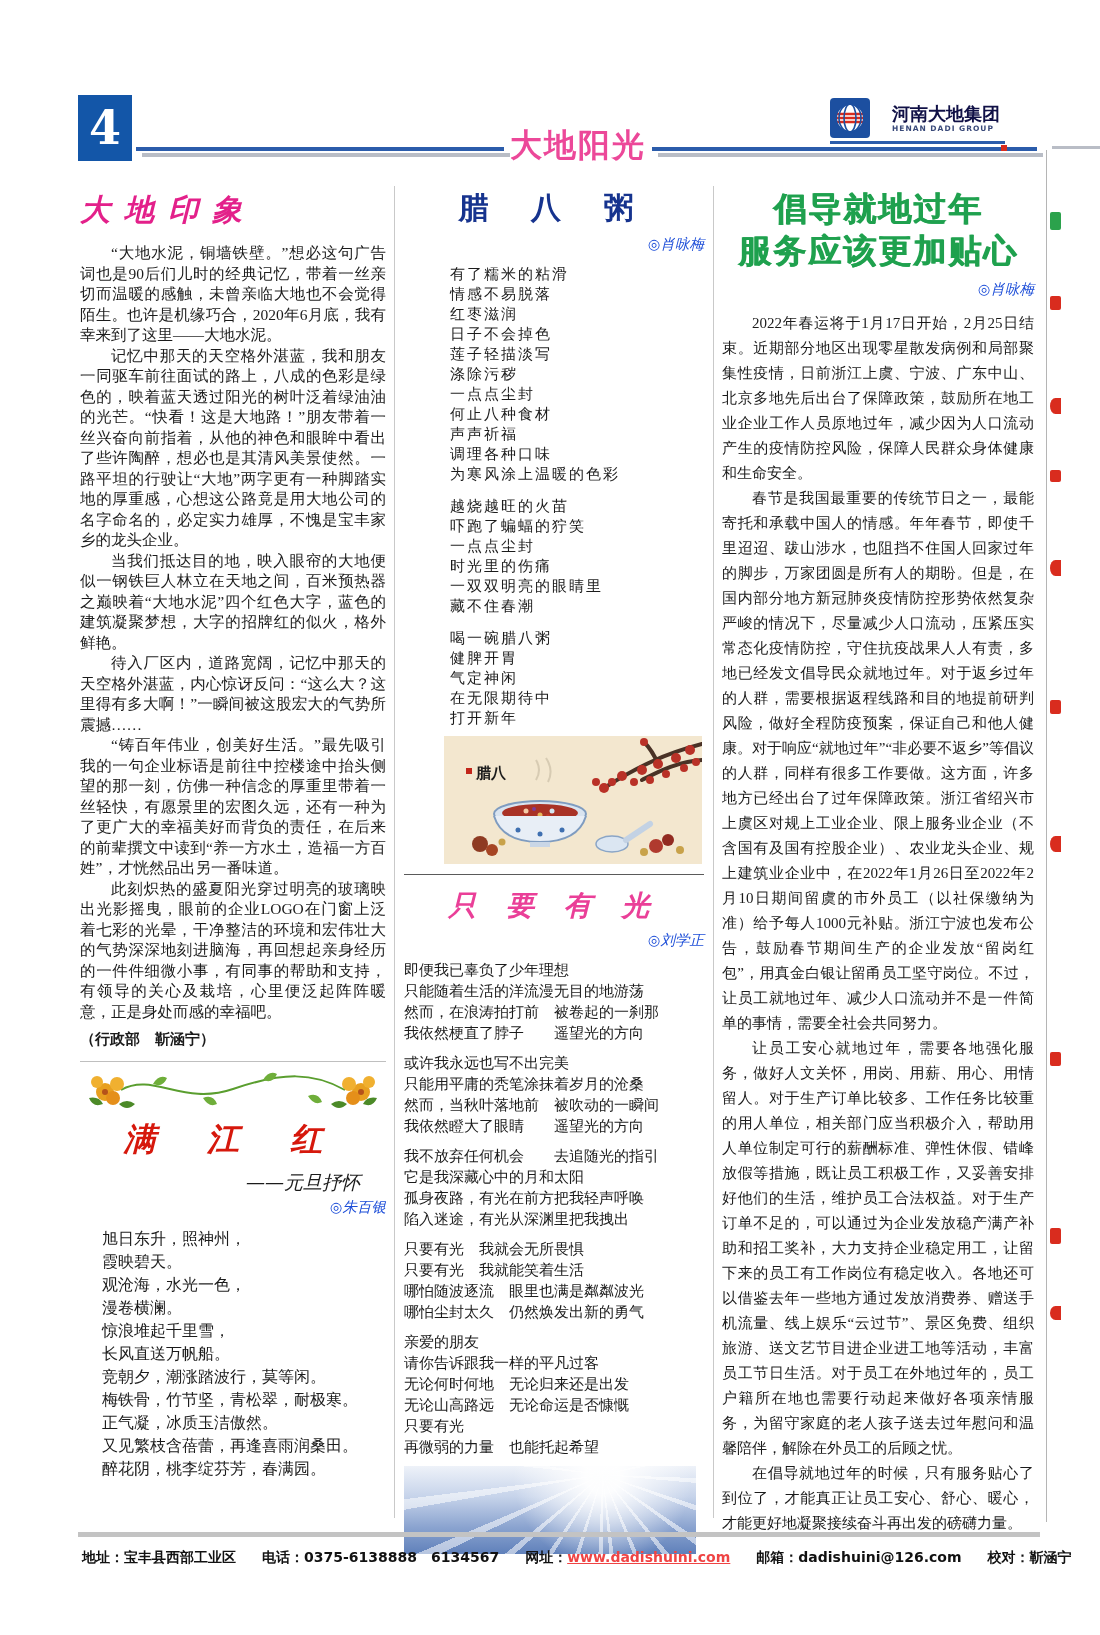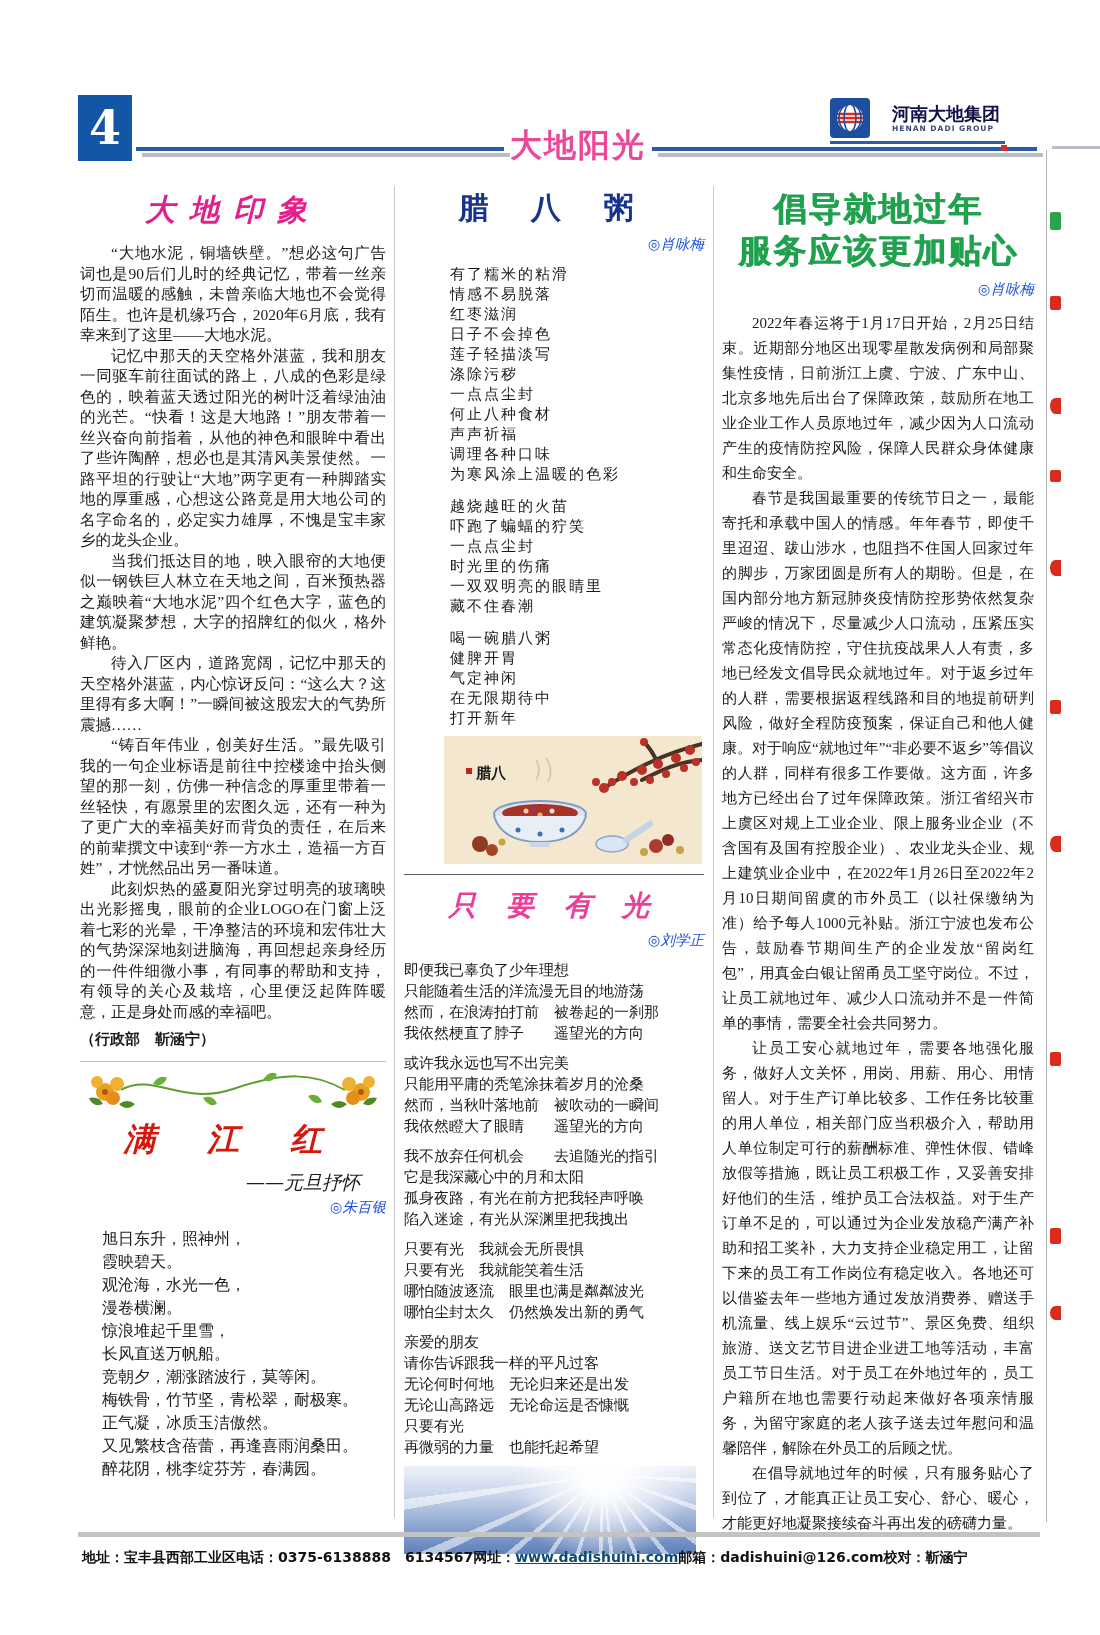--- a/index.html
+++ b/index.html
@@ -24,21 +24,21 @@
   .col{position:absolute;top:188px;}
   .col1{left:80px;width:306px;}
   .col2{left:404px;width:300px;}
   .col3{left:722px;width:312px;}
   .vrule{position:absolute;top:186px;height:1332px;width:1px;background:#c9c9c9;}
 
   .para{margin:0;text-indent:2em;text-align:justify;}
   .col1 .para{font-size:15.5px;line-height:20.5px;}
   .col3 .para{font-size:15px;line-height:25px;}
 
-  .title-pink{ text-align:center;color:#e3208a;font:bold italic 30px "DejaVu Serif",serif;
+  .title-pink{ color:#e3208a;font:bold italic 30px "DejaVu Serif",serif;
                letter-spacing:14px;margin:2px 0 12px 0;}
   .byline{text-align:left;font:bold 15px "DejaVu Sans",sans-serif;margin-top:8px;padding-right:4px;}
   .thin-hr{border:none;border-top:1px solid #bfbfbf;margin:12px 0 2px 0;}
   .floral{display:block;margin:0 auto;}
   .title-red{text-align:center;color:#d6180c;font:bold italic 32px "DejaVu Serif",serif;
              letter-spacing:20px;margin:4px 0 8px 0;}
   .subtitle{text-align:right;padding-right:26px;font:italic 19px "DejaVu Serif",serif;margin:2px 0;}
   .poem-author{text-align:right;font:italic 14.5px "DejaVu Serif",serif;margin:2px 0 10px 0;color:#1d4ed8;}
   .mjh-lines{padding-left:22px;}
   .mjh-lines .poem-line{font-size:16px;line-height:23px;}
@@ -63,23 +63,23 @@
   
   .porridge{width:258px;height:128px;margin:8px 0 0 40px;display:block;}
   .sun-img{width:292px;height:88px;margin-top:8px;
      background:
        radial-gradient(circle at 68% 12%, rgba(255,255,255,.95) 0 8%, rgba(255,255,255,0) 42%),
        repeating-conic-gradient(from 180deg at 68% 10%, rgba(255,255,255,.55) 0deg 3deg, rgba(255,255,255,0) 3deg 16deg),
        linear-gradient(180deg,#eef2f9 0%,#c6d3ea 35%,#8aa3cf 70%,#5f80ba 100%);}
 
   
   .footer-bar{position:absolute;left:78px;top:1532px;width:962px;height:5px;background:#c3c3c3;}
-  .footer{position:absolute;left:82px;top:1549px;width:958px;display:flex;
+  .footer{position:absolute;left:82px;top:1549px;width:958px;display:flex;gap:26px;
           font:bold 14px "DejaVu Sans","Liberation Sans",sans-serif;color:#111;white-space:nowrap;}
-  .footer a{color:#0c4a6e;text-decoration:underline;font-weight:bold;}
+  .footer a{color:#ef4444;text-decoration:underline;font-weight:bold;}
 
   
   .edge-line{position:absolute;left:1046px;top:150px;width:1px;height:1372px;background:#b5b5b5;}
   .edge-tick{position:absolute;left:1052px;top:146px;width:48px;height:3px;background:#b9bdc6;}
   .frag{position:absolute;left:1050px;width:11px;border-radius:2px;}
 </style>
 </head>
 <body>
 
 <div class="page">

